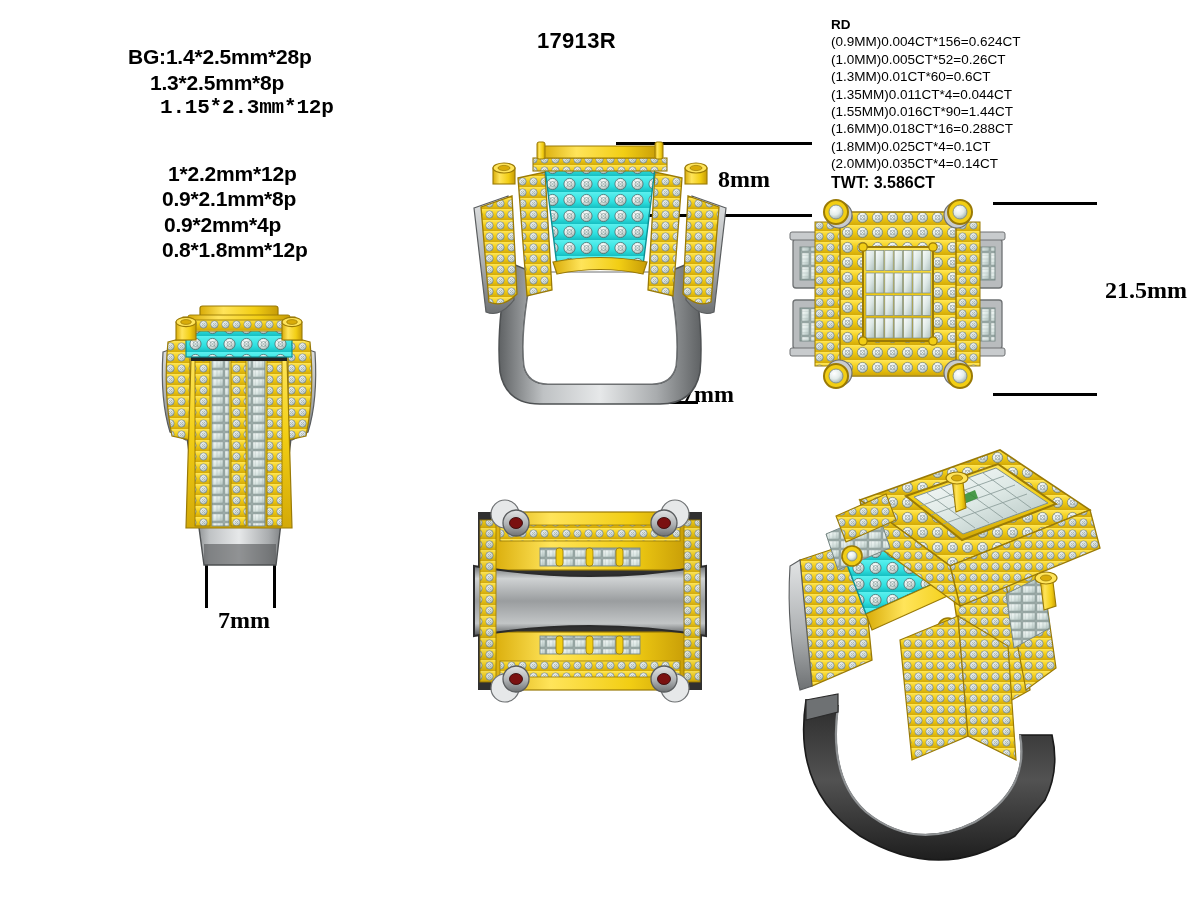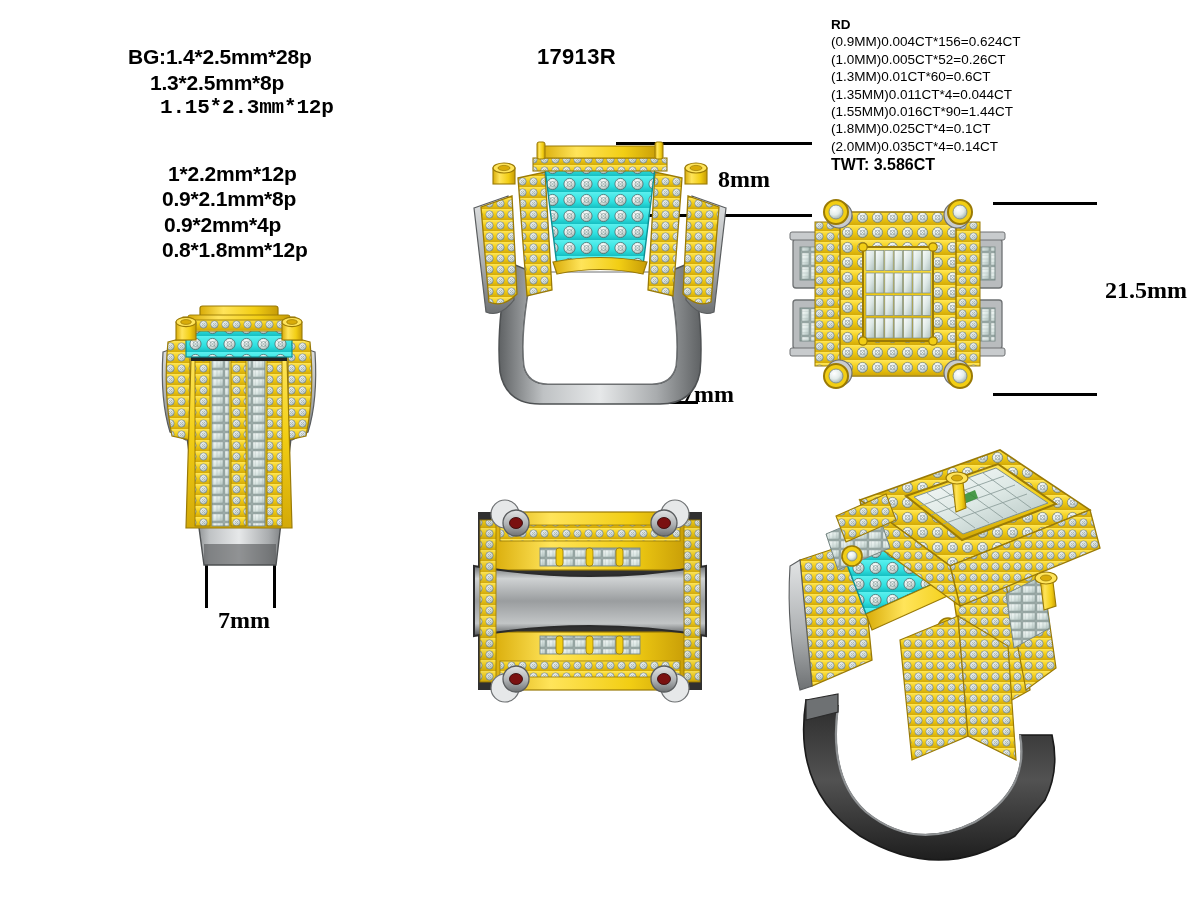--- a/index.html
+++ b/index.html
@@ -17,21 +17,21 @@
   #bg-spec{left:128px;top:44px;width:300px;}
   #bg-spec .ln{font-size:21px;font-weight:bold;line-height:25.5px;white-space:nowrap;letter-spacing:-0.2px;}
   #bg-spec .ln.i1{padding-left:0px;}
   #bg-spec .ln.i2{padding-left:22px;}
   #bg-spec .ln.i3{padding-left:32px;font-family:Liberation Mono, monospace;}
   #bg-spec .ln.i4{padding-left:40px;margin-top:40px;}
   #bg-spec .ln.i5{padding-left:34px;}
   #bg-spec .ln.i6{padding-left:36px;}
   #bg-spec .ln.i7{padding-left:34px;}
 
-  #model-title{left:537px;top:44px;font-size:22px;font-weight:bold;letter-spacing:0.3px;}
+  #model-title{left:537px;top:28px;font-size:22px;font-weight:bold;letter-spacing:0.3px;}
 
   #rd-spec{left:831px;top:16px;width:370px;}
   #rd-spec .hd{font-size:13.5px;font-weight:bold;line-height:17.4px;}
   #rd-spec .ln{font-size:13.5px;font-weight:normal;line-height:17.4px;white-space:nowrap;}
   #rd-spec .twt{font-size:16px;font-weight:bold;line-height:17.4px;padding-top:1px;}
 
   .dim-label{font-size:24px;font-weight:bold;white-space:nowrap;font-family:Liberation Serif, serif;}
   #lbl-8mm{left:718px;top:166px;}
   #lbl-17mm{left:664px;top:381px;}
   #lbl-215mm{left:1062px;top:277px;margin-left:43px;}
@@ -59,20 +59,21 @@
 
 <div class="abs nosel" id="model-title">17913R</div>
 
 <div class="abs nosel" id="rd-spec">
   <div class="hd">RD</div>
   <div class="ln">(0.9MM)0.004CT*156=0.624CT</div>
   <div class="ln">(1.0MM)0.005CT*52=0.26CT</div>
   <div class="ln">(1.3MM)0.01CT*60=0.6CT</div>
   <div class="ln">(1.35MM)0.011CT*4=0.044CT</div>
   <div class="ln">(1.55MM)0.016CT*90=1.44CT</div>
+  <div class="ln">(1.6MM)0.018CT*16=0.288CT</div>
   <div class="ln">(1.8MM)0.025CT*4=0.1CT</div>
   <div class="ln">(2.0MM)0.035CT*4=0.14CT</div>
   <div class="twt">TWT:  3.586CT</div>
 </div>
 
 <div class="lead" style="left:616px;top:142px;width:196px;"></div>
 <div class="lead" style="left:598px;top:214px;width:214px;"></div>
 <div class="abs nosel dim-label" id="lbl-8mm">8mm</div>
 
 <div class="lead" style="left:588px;top:377px;width:110px;"></div>

